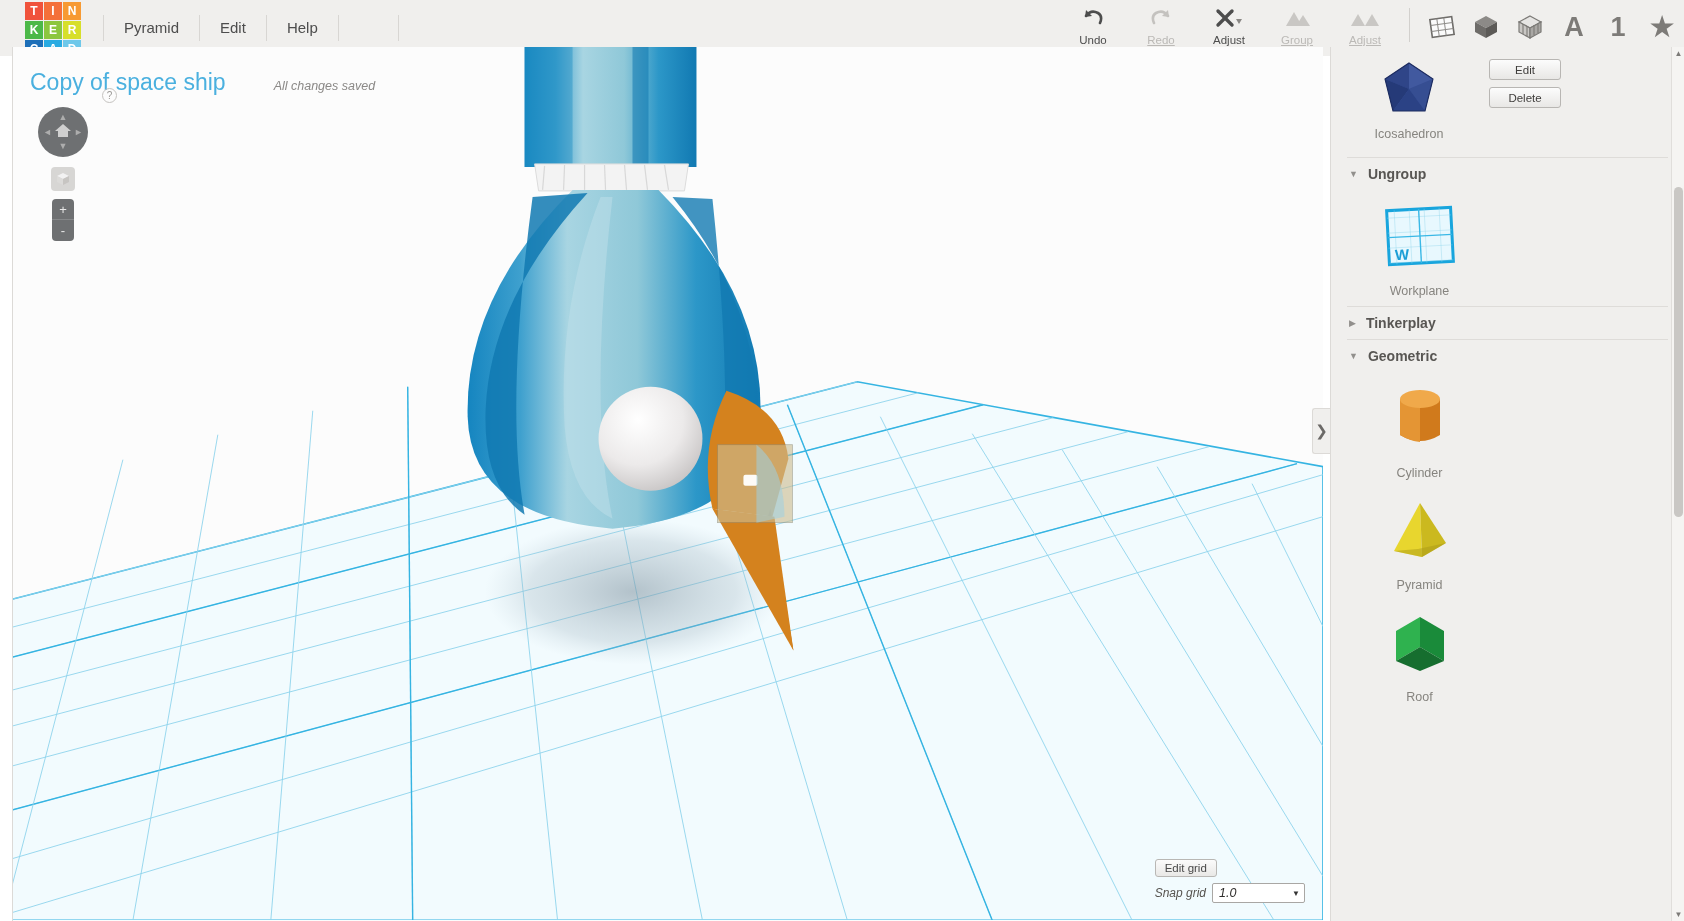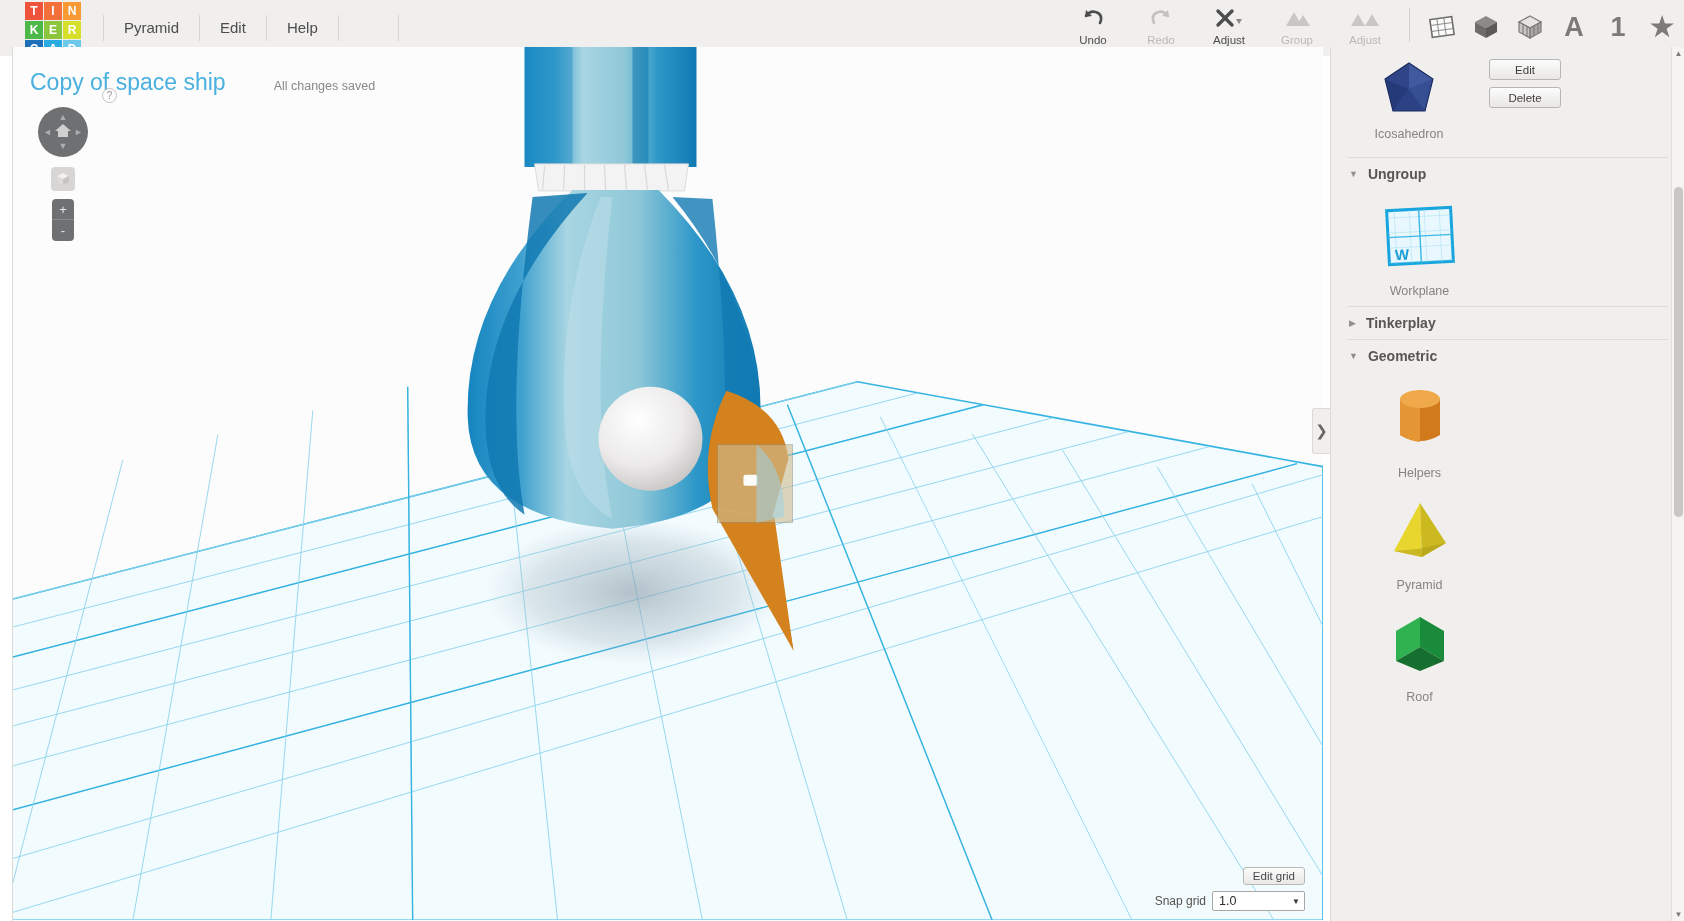--- a/index.html
+++ b/index.html
@@ -37,21 +37,21 @@
   .menu-spacer { width: 60px; height: 26px; border-right: 1px solid #d8d6d3; }
 
   .tool-group { display: flex; align-items: flex-start; margin-left: auto; }
   .tool-btn {
     width: 68px; height: 52px; display: flex; flex-direction: column;
     align-items: center; justify-content: flex-start; padding-top: 6px;
     cursor: pointer;
   }
   .tool-btn .ticon { height: 24px; display: flex; align-items: center; justify-content: center; }
   .tool-btn .tlabel { font-size: 11.5px; color: #4d4d4d; margin-top: 4px; }
-  .tool-btn.disabled .tlabel { color: #bbb9b6; }
+  .tool-btn.disabled .tlabel { color: #bbb9b6; text-decoration: underline; }
   .tool-btn.disabled { cursor: default; }
 
   .tb-divider { width: 1px; height: 34px; background: #d2d0cd; margin: 8px 10px 0 10px; }
 
   .shape-icons { display: flex; align-items: center; height: 52px; padding-top: 2px; }
   .shape-icon-btn {
     width: 38px; height: 40px; display: flex; align-items: center;
     justify-content: center; cursor: pointer; margin: 0 3px;
   }
   .glyph-btn { font-size: 27px; color: #7d7b78; font-weight: bold; line-height: 1; }
@@ -64,21 +64,21 @@
     border-left: 1px solid #dcdad7;
     overflow: hidden;
   }
   #scene { position: absolute; inset: 0; }
 
   .doc-header { position: absolute; top: 22px; left: 17px; z-index: 30; display: flex; align-items: baseline; }
   .doc-title {
     font-size: 23px; color: #4ab0df; font-weight: 300;
     font-family: "Liberation Sans", sans-serif; cursor: text;
   }
-  .doc-status { font-size: 12.5px; color: #8b8987; margin-left: 48px; }
+  .doc-status { font-size: 12.5px; color: #8b8987; margin-left: 48px; font-style: italic; }
 
   
   .navwidget { position: absolute; left: 25px; top: 60px; z-index: 30; }
   .nav-pad {
     width: 50px; height: 50px; border-radius: 50%;
     background: #6e7072; position: relative; cursor: pointer;
   }
   .nav-home { position: absolute; left: 50%; top: 50%; transform: translate(-50%,-50%); }
   .nav-arrow { position: absolute; color: #adadad; font-size: 9px; line-height: 1; }
   .na-up { left: 50%; top: 6px; transform: translateX(-50%); }
@@ -100,28 +100,28 @@
     width: 22px; margin: 8px 0 0 14px; border-radius: 4px; overflow: hidden;
     background: #6e7072;
   }
   .nav-zoom div {
     height: 21px; color: #e8e8e8; font-size: 13px; text-align: center;
     line-height: 21px; cursor: pointer;
   }
   .nav-zoom div:first-child { border-bottom: 1px solid #86888a; }
 
   
-  .grid-ctl { position: absolute; right: 18px; bottom: 10px; z-index: 30; text-align: right; }
+  .grid-ctl { position: absolute; right: 18px; bottom: 18px; z-index: 30; }
   .edit-grid-btn {
     display: inline-block; font-size: 11.5px; color: #4a4a4a;
     background: linear-gradient(#fbfbfb,#e9e8e6);
     border: 1px solid #b9b7b4; border-radius: 3px;
     padding: 2px 9px; cursor: pointer; margin-bottom: 6px;
   }
-  .snap-row { display: flex; align-items: center; justify-content: flex-end; }
+  .snap-row { display: flex; align-items: center; justify-content: flex-end; font-style: italic; }
   .snap-label { font-size: 12px; color: #56534f; margin-right: 6px; }
   .snap-select {
     width: 93px; height: 20px; background: #fff;
     border: 1px solid #a9a7a4; border-radius: 2px;
     font-size: 12.5px; color: #2f2d2b;
     display: flex; align-items: center; justify-content: space-between;
     padding: 0 4px 0 6px; cursor: pointer;
   }
   .snap-select .caret { font-size: 8px; color: #333; }
 
@@ -542,21 +542,21 @@
 
 
       <div class="shape-cell">
         <span class="sc-art">
           <svg width="76" height="70" viewBox="0 0 76 70">
             <path d="M18 16 L18 52 Q38 64 58 52 L58 16 Z" fill="#d07a1c"></path>
             <path d="M18 16 L18 52 Q28 58 38 59 L38 18 Z" fill="#e49534"></path>
             <ellipse cx="38" cy="16" rx="20" ry="9" fill="#f0a94a"></ellipse>
           </svg>
         </span>
-        <span class="sc-label">Helpers</span>
+        <span class="sc-label">Cylinder</span>
       </div>
 
       <div class="shape-cell">
         <span class="sc-art">
           <svg width="76" height="70" viewBox="0 0 76 70">
             <path d="M38 8 L12 56 L40 62 Z" fill="#e8d62e"></path>
             <path d="M38 8 L64 48 L40 62 Z" fill="#cbb91f"></path>
             <path d="M12 56 L40 62 L64 48 L36 54 Z" fill="#a99a17" opacity="0.5"></path>
           </svg>
         </span>

